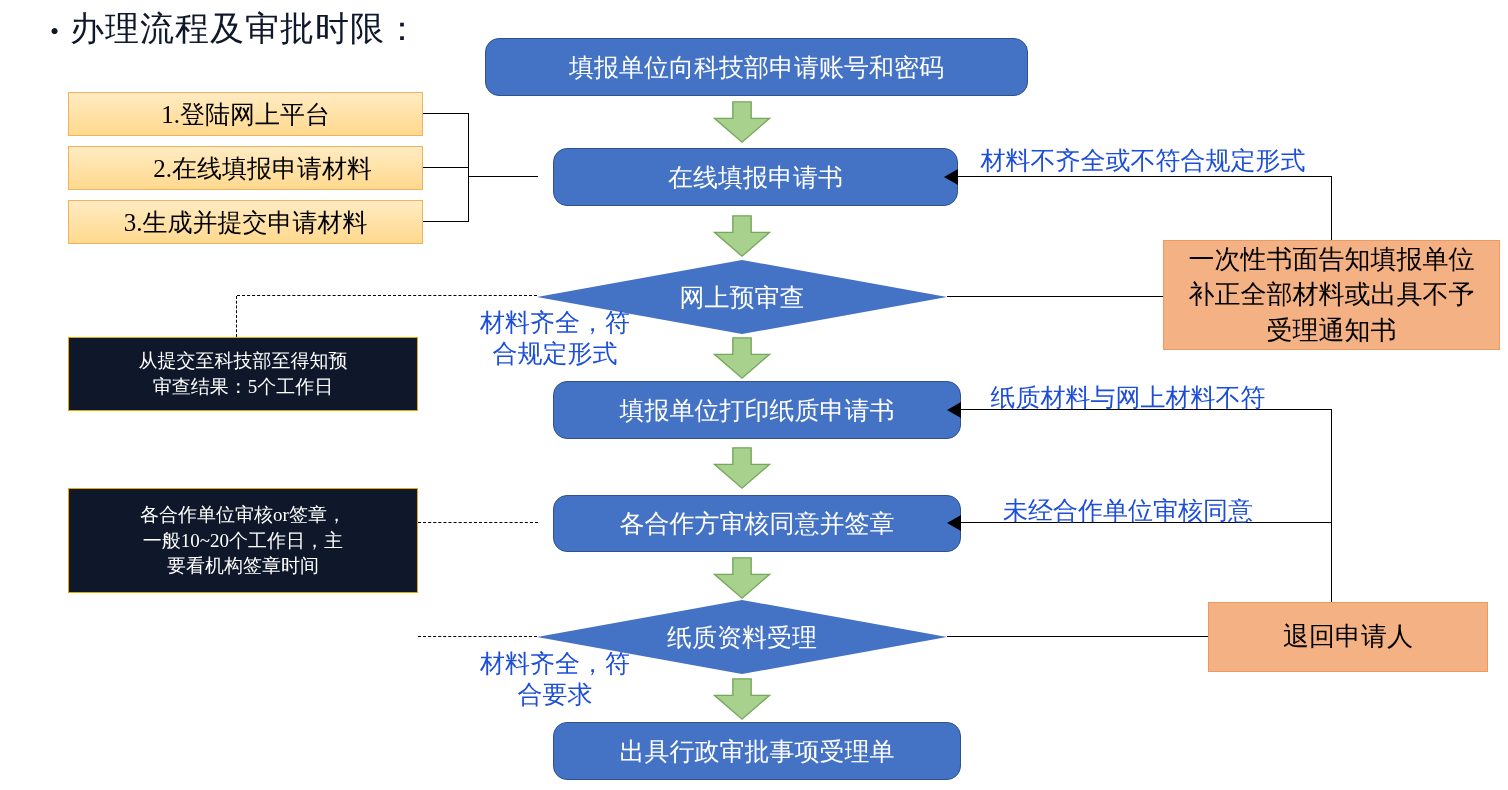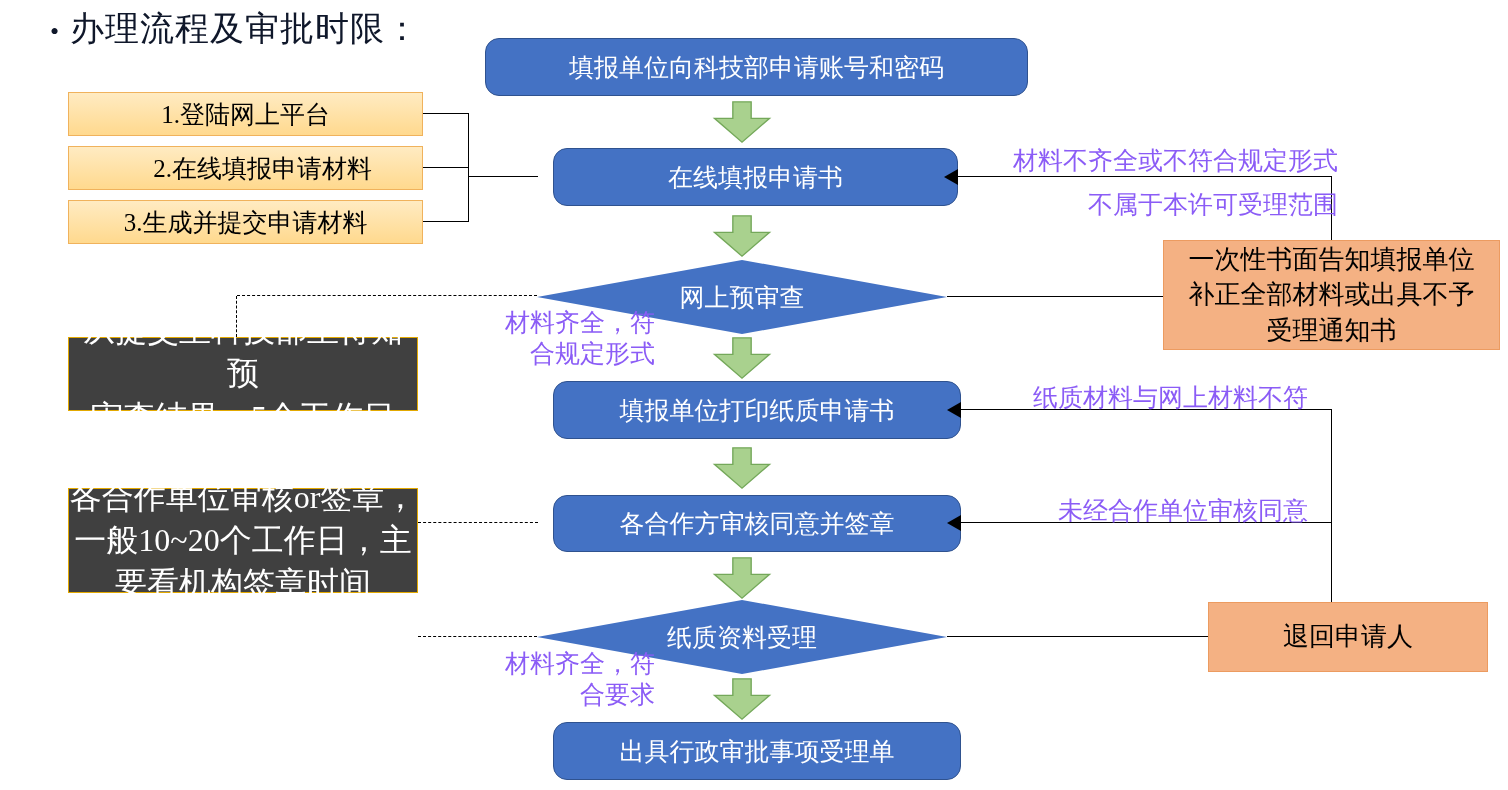--- a/index.html
+++ b/index.html
@@ -12,28 +12,28 @@
   .pbox{position:absolute;background:#4472C4;border:1.5px solid #2F528F;border-radius:14px;
         color:#fff;display:flex;align-items:center;justify-content:center;
         font-size:25px;text-align:center;box-sizing:border-box;margin-left:15px;}
   .diamond{position:absolute;background:#4472C4;color:#fff;display:flex;align-items:center;justify-content:center;
         font-size:25px;text-align:center;
         clip-path:polygon(50% 0,100% 50%,50% 100%,0 50%);}
 
   .lbox{position:absolute;background:linear-gradient(180deg,#FFEBC2,#FFD98E);border:1.5px solid #F0B25C;
         color:#000;display:flex;align-items:center;justify-content:center;
         font-size:25px;text-align:center;box-sizing:border-box;}
-  .gbox{position:absolute;background:#404040;border:1.5px solid #E3A900;color:#fff;
-        display:flex;align-items:center;justify-content:center;font-size:32px;line-height:1.35;
+  .gbox{position:absolute;background:#0f172a;border:1.5px solid #E3A900;color:#fff;
+        display:flex;align-items:center;justify-content:center;font-size:19px;line-height:1.35;
         text-align:center;box-sizing:border-box;white-space:pre-line;}
   .sbox{position:absolute;background:#F4B183;border:1.5px solid #EC9B60;color:#000;
         display:flex;align-items:center;justify-content:center;font-size:26px;line-height:1.35;
         text-align:center;box-sizing:border-box;white-space:pre-line;}
 
-  .red{position:absolute;color:#8b5cf6;font-size:25px;text-align:right;white-space:pre-line;line-height:1.25;}
+  .red{position:absolute;color:#1d4ed8;font-size:25px;text-align:center;white-space:pre-line;line-height:1.25;}
 
   .hline{position:absolute;height:0;border-top:1.5px solid #000;}
   .vline{position:absolute;width:0;border-left:1.5px solid #000;}
   .hdash{border-top-style:dashed;}
   .vdash{border-left-style:dashed;}
   .arrl{position:absolute;width:0;height:0;border-top:8px solid transparent;border-bottom:8px solid transparent;border-right:14px solid #000;}
 
   .down-arrow{position:absolute;width:64px;height:44px;display:block;}
   .down-arrow polygon{fill:#A9D18E;stroke:#74A85A;stroke-width:1.5;}
 </style>
@@ -108,21 +108,20 @@
   <div class="arrl" style="left:947px;top:402px;"></div>
   <div class="hline" style="left:960px;top:409px;width:372px;"></div>
 
   <div class="arrl" style="left:947px;top:515px;"></div>
   <div class="hline" style="left:960px;top:522px;width:372px;"></div>
 
   <div class="vline" style="left:1331px;top:409px;height:193px;"></div>
   <div class="hline" style="left:947px;top:636px;width:261px;"></div>
 
   <div class="red" style="left:948px;top:145px;width:390px;">材料不齐全或不符合规定形式</div>
-  <div class="red" style="left:948px;top:189px;width:390px;">不属于本许可受理范围</div>
   <div class="red" style="left:455px;top:307px;width:200px;">材料齐全，符
 合规定形式</div>
   <div class="red" style="left:948px;top:382px;width:360px;">纸质材料与网上材料不符</div>
   <div class="red" style="left:948px;top:495px;width:360px;">未经合作单位审核同意</div>
   <div class="red" style="left:455px;top:648px;width:200px;">材料齐全，符
 合要求</div>
 
 </div>
 
 </body></html>

